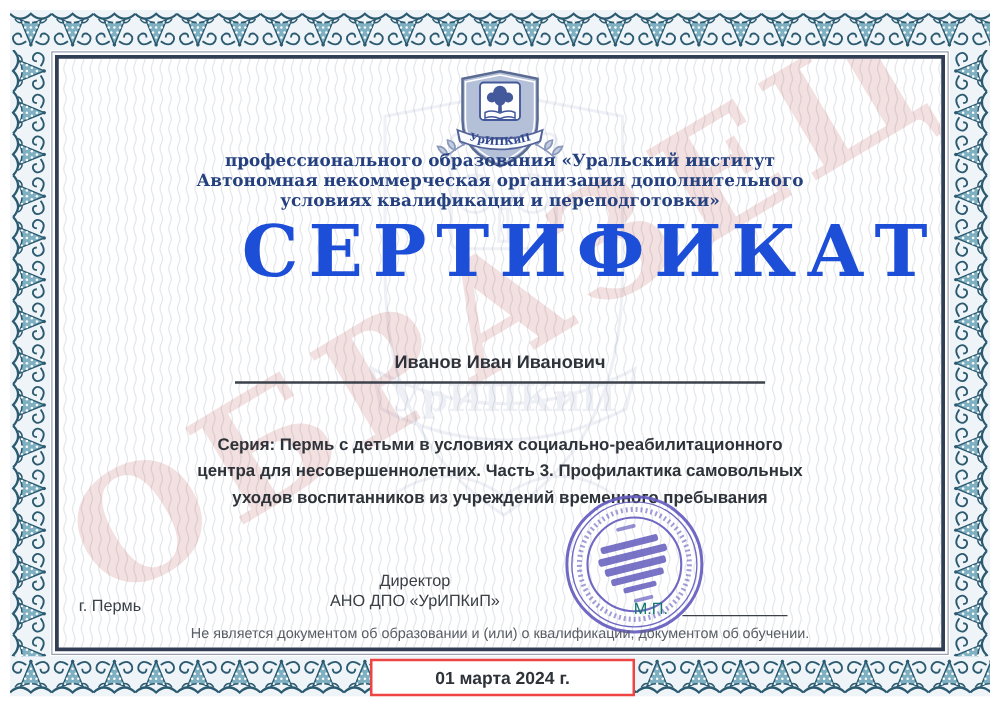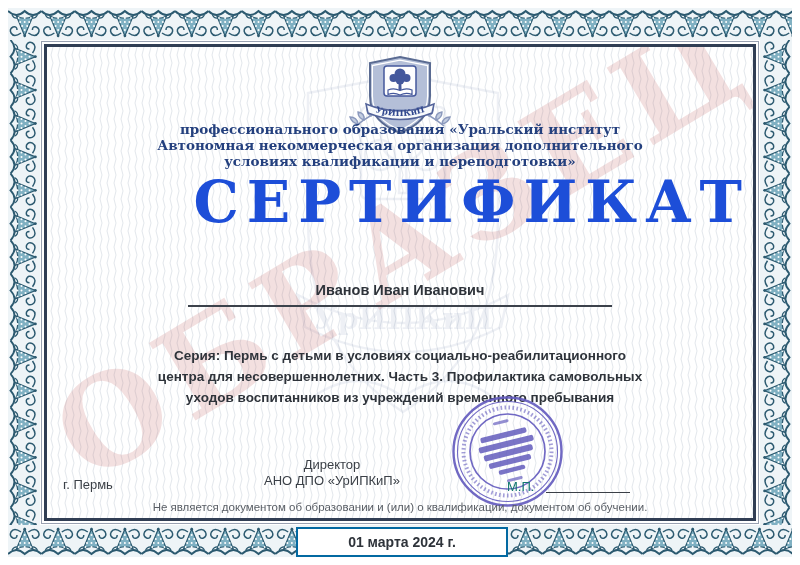--- a/index.html
+++ b/index.html
@@ -31,21 +31,21 @@
   .name-rule{position:absolute;left:188px;top:305px;width:424px;border-top:2px solid #3c424b;z-index:4;}
   .action-line{top:319px;font-size:13px;color:#555a61;}
   .course{top:345px;font-size:13.5px;font-weight:bold;color:#2e333a;line-height:21px;}
   .city{position:absolute;left:63px;top:477px;font-size:13px;color:#3b4047;z-index:4;}
   .director{position:absolute;left:264px;top:457px;font-size:13px;line-height:16px;color:#3b4047;text-align:center;z-index:4;}
   .stamp{position:absolute;left:450px;top:394px;z-index:4;filter:blur(0.4px);opacity:0.92;}
   .mp{position:absolute;left:507px;top:479px;font-size:13px;color:#0f766e;z-index:5;}
   .sig-line{position:absolute;left:546px;top:492px;width:84px;border-top:1.5px solid #3b4047;z-index:5;}
   .disclaimer{top:501px;font-size:11.5px;color:#585d64;}
   .date-box{position:absolute;left:296px;top:527px;width:208px;height:26px;background:#fff;
-    border:2px solid #0369a1;z-index:6;text-align:center;line-height:26px;font-size:14px;font-weight:bold;color:#2e333a;}
+    border:2px solid #ef4444;z-index:6;text-align:center;line-height:26px;font-size:14px;font-weight:bold;color:#2e333a;}
   .logo{position:absolute;left:340px;top:54px;z-index:4;}
 </style>
 </head>
 <body>
 
 <div class="certificate">
 
   <svg width="0" height="0" style="position:absolute" aria-hidden="true">
     <defs>
       <g id="orn">

